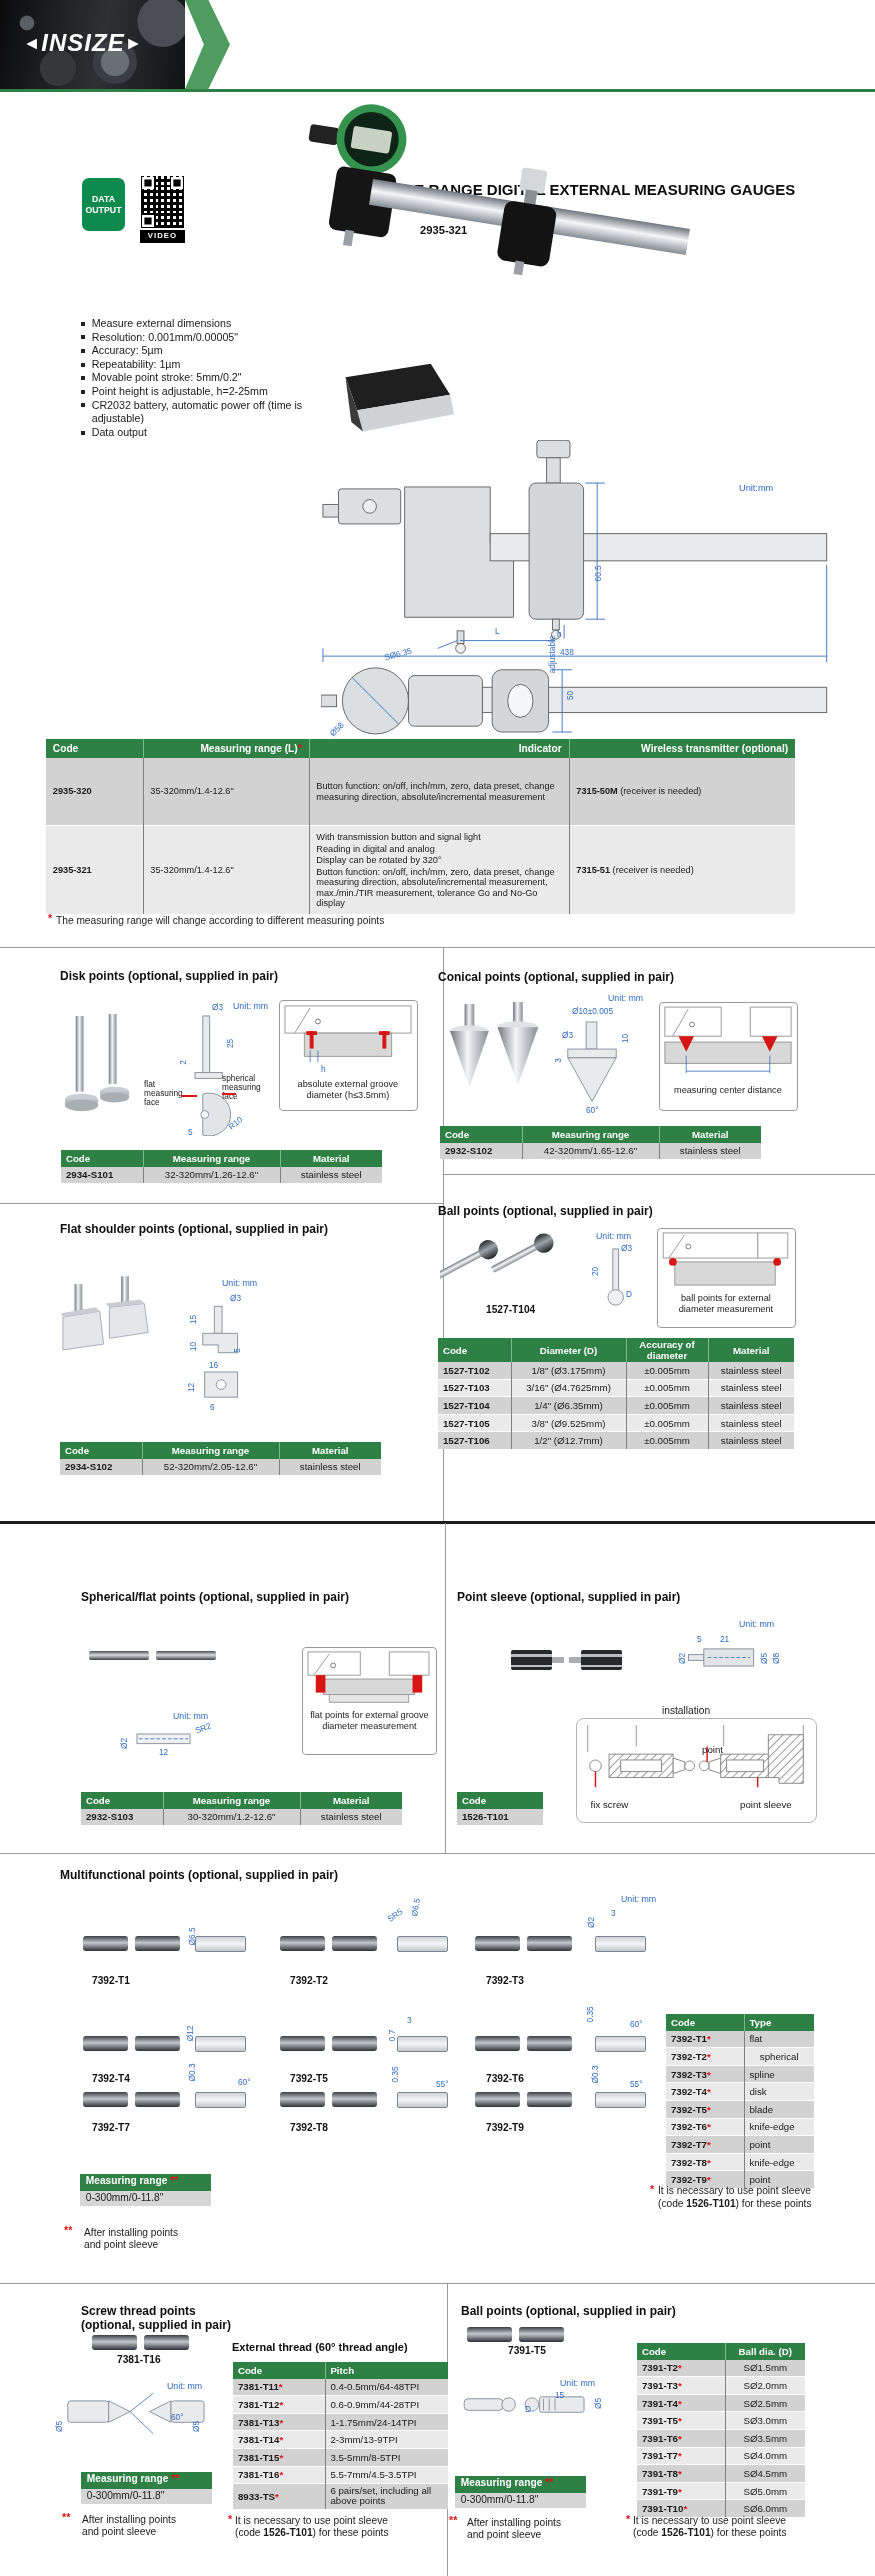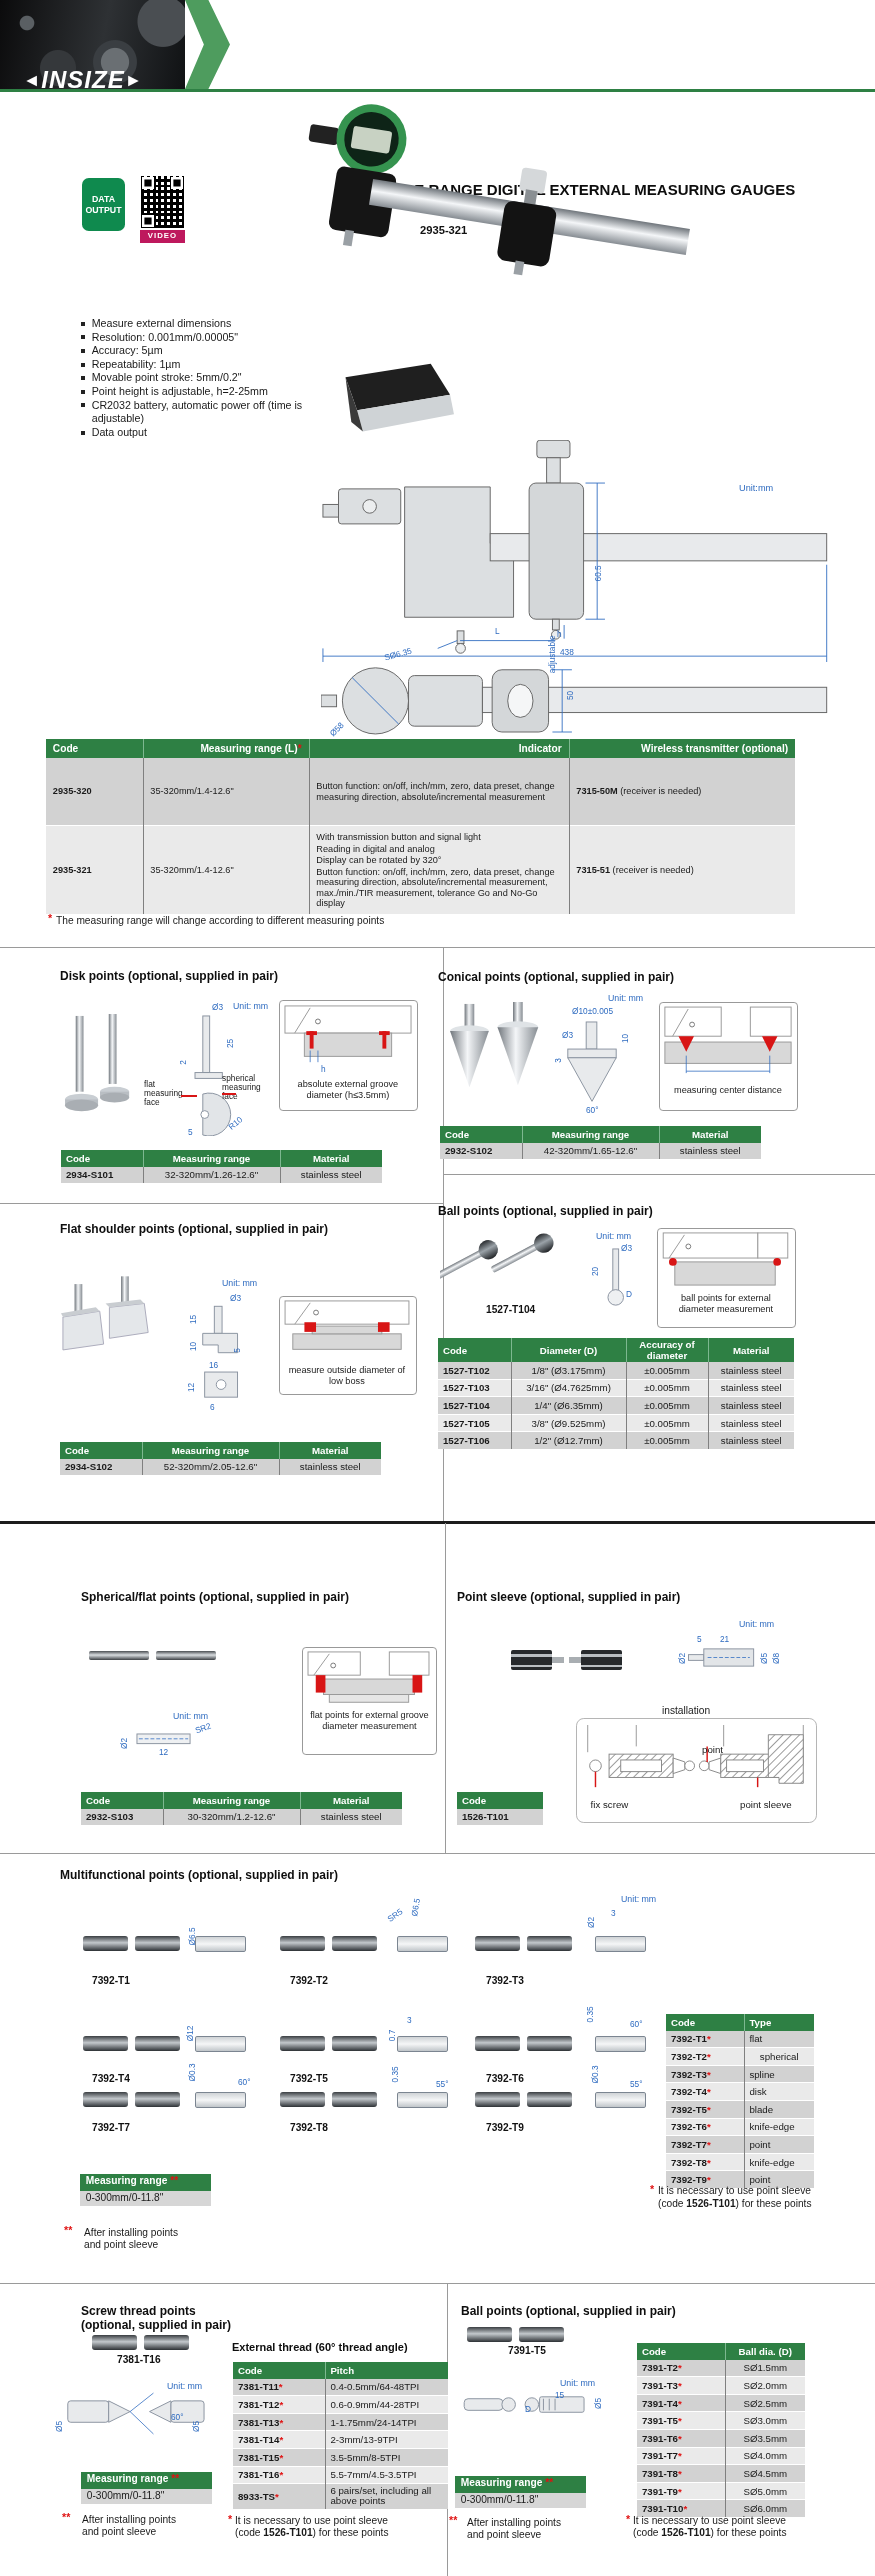--- a/index.html
+++ b/index.html
@@ -7,35 +7,35 @@
          font-family:"Liberation Sans", sans-serif;color:#1a1a1a;overflow:hidden;}
   .abs {position:absolute;}
   
   .hero {position:absolute;left:0;top:0;width:185px;height:89px;background:
       radial-gradient(circle at 27px 23px,#5a5f63 0 6.8px,transparent 7.8px),
       radial-gradient(circle at 115px 62px,#6a6f73 0 13.6px,#3a3e42 14.6px 21.4px,transparent 22.4px),
       radial-gradient(circle at 163px 21.4px,#4a4e52 0 25px,transparent 26px),
       radial-gradient(circle at 58px 68px,#35383b 0 17.5px,transparent 18.5px),
       linear-gradient(100deg,#0b0b0c,#2e3134 55%,#101214);}
   .logo {position:absolute;left:23px;top:29px;color:#fff;font-weight:bold;font-style:italic;
-         font-size:24px;letter-spacing:1px;white-space:nowrap;margin-top:37px;}
+         font-size:24px;letter-spacing:1px;white-space:nowrap;}
   .logo .arr {font-style:normal;font-size:17.5px;vertical-align:1.9px;}
   .chev {position:absolute;left:185px;top:0;width:45px;height:89px;background:#4e9c5e;
          clip-path:polygon(0 0,52% 0,100% 50%,52% 100%,0 100%,42% 50%);}
   .grule {position:absolute;left:0;top:89px;width:876px;height:2.9px;background:#2e8044;}
   
   .badge {position:absolute;left:82px;top:178px;width:43px;height:53px;background:#0f8a4e;border-radius:6.8px;
           color:#fff;font-size:8.8px;font-weight:bold;display:flex;flex-direction:column;align-items:center;justify-content:center;line-height:10.7px;text-align:center;}
   .qr {position:absolute;left:140px;top:175px;width:45px;height:54px;border:1.9px solid #fff;box-sizing:border-box;
        background:
         repeating-linear-gradient(0deg,#000 0 2.9px,transparent 2.9px 5.8px),
         repeating-linear-gradient(90deg,#000 0 2.9px,#fff 2.9px 5.8px);}
   .qr .c1,.qr .c2,.qr .c3 {position:absolute;width:11.7px;height:11.7px;background:#000;box-shadow:inset 0 0 0 2.4px #fff, inset 0 0 0 4.9px #000;}
   .qr .c1{left:1px;top:1px}.qr .c2{right:1px;top:1px}.qr .c3{left:1px;bottom:1px}
-  .qrvideo {position:absolute;left:140px;top:230px;width:45px;height:12.6px;background:#be185d;color:#fff;
+  .qrvideo {position:absolute;left:140px;top:230px;width:45px;height:12.6px;background:#000000;color:#fff;
             font-size:7.8px;font-weight:bold;text-align:center;line-height:12.6px;letter-spacing:1px;}
   .title {position:absolute;left:311px;top:181px;width:545px;text-align:center;font-size:15px;font-weight:bold;color:#0d0d0d;}
   
   .features {position:absolute;left:81px;top:317px;width:255px;margin:0;padding:0;list-style:none;font-size:10.7px;line-height:13.6px;}
   .features li {position:relative;padding-left:10.7px;}
   .features li::before {content:"";position:absolute;left:0;top:4.9px;width:3.9px;height:3.9px;background:#222;}
   .model {position:absolute;font-size:11.2px;font-weight:bold;color:#111;}
   
   .sec-h {position:absolute;font-size:12px;font-weight:bold;color:#0e0e0e;white-space:nowrap;}
   .dim {position:absolute;color:#2e6bc0;font-size:8.3px;line-height:8.8px;white-space:nowrap;}
@@ -400,32 +400,20 @@
     </g>
   </svg>
   <span class="dim" style="left:222px;top:1279px;font-size:8.8px">Unit: mm</span>
   <span class="dim" style="left:230px;top:1294px">Ø3</span>
   <span class="dim v90" style="left:189px;top:1315px">15</span>
   <span class="dim v90" style="left:189px;top:1342px">10</span>
   <span class="dim v90" style="left:235px;top:1346px">5</span>
   <span class="dim" style="left:209px;top:1361px">16</span>
   <span class="dim v90" style="left:187px;top:1383px">12</span>
   <span class="dim" style="left:210px;top:1403px">6</span>
-  <div class="figbox" style="left:279px;top:1296px;width:136px;height:97px">
-    <svg width="132" height="60" viewBox="0 0 136 62" style="margin:1.9px 0 0 1px">
-      <rect x="4" y="2" width="128" height="24" fill="#fff" stroke="#999"></rect>
-        <line x1="14" y1="26" x2="30" y2="4" stroke="#999"></line>
-        <circle cx="36" cy="14" r="2.5" fill="none" stroke="#777"></circle>
-      <rect x="12" y="36" width="112" height="16" fill="#d8d8d8" stroke="#999"></rect>
-        <rect x="32" y="28" width="72" height="8" fill="#d8d8d8" stroke="#999"></rect>
-      <rect x="24" y="24" width="12" height="10" fill="#d81515"></rect>
-        <rect x="100" y="24" width="12" height="10" fill="#d81515"></rect>
-    </svg>
-    <div class="cap" style="left:3.9px;top:68px;width:126px">measure outside diameter of low boss</div>
-  </div>
   <table class="t mini" style="left:60px;top:1442px;width:321px">
     <colgroup>
         <col style="width:82px">
         <col style="width:137px">
         <col style="width:102px">
       </colgroup>
     <thead>
         <tr>
       <th>Code</th>
       <th>Measuring range</th>

